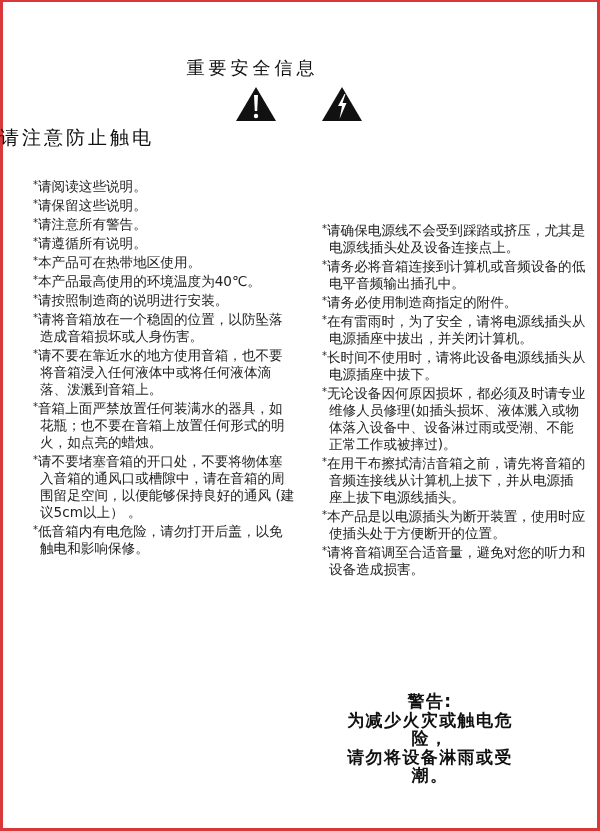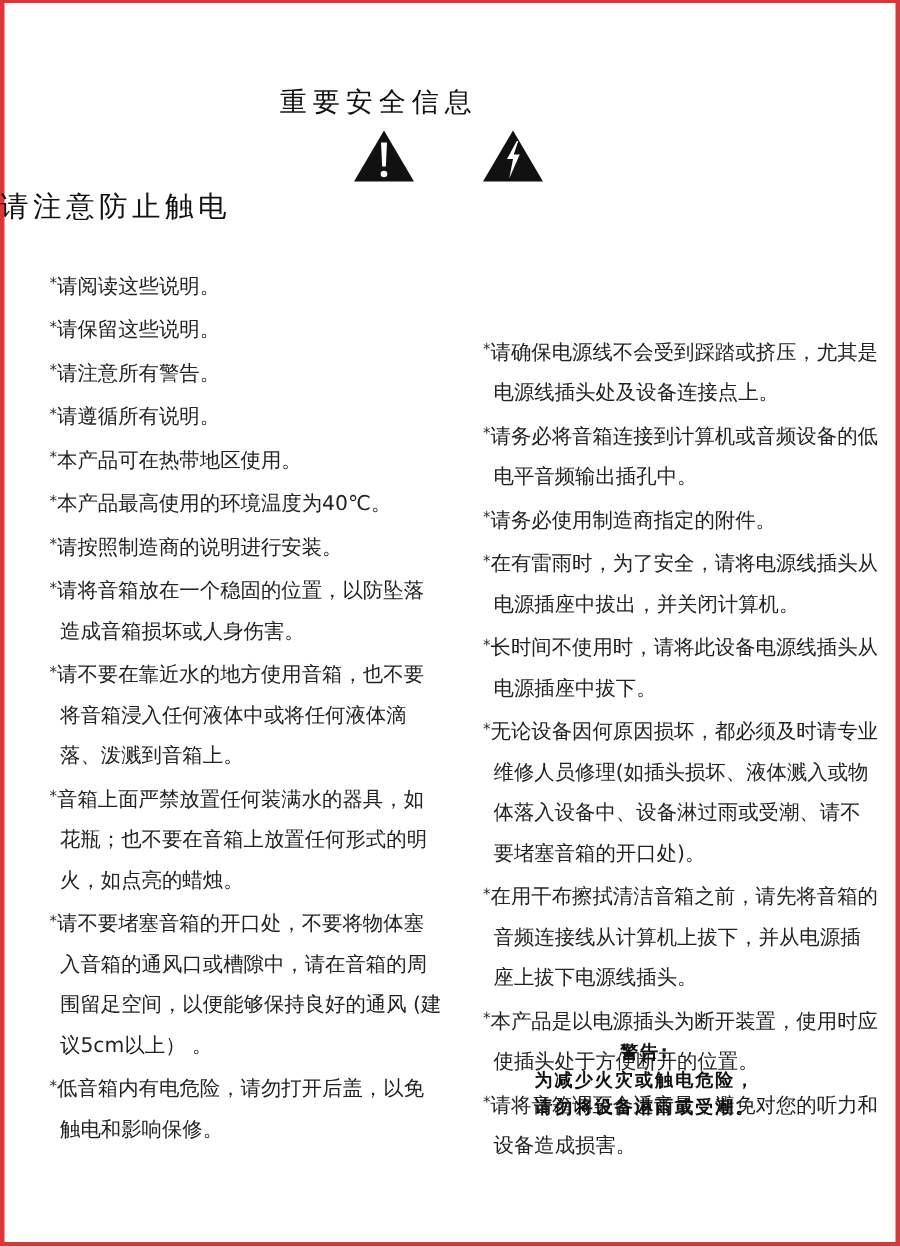--- a/index.html
+++ b/index.html
@@ -24,29 +24,29 @@
   .icons { position: absolute; top: 86px; left: 0; width: 600px; height: 36px; }
   .icon { position: absolute; top: 0; width: 42px; height: 36px; }
   .icon.exclaim { left: 235px; }
   .icon.bolt { left: 321px; }
   .subtitle {
     position: absolute; top: 125px; left: 0; width: 600px; text-align: left;
     font-size: 19px; letter-spacing: 3px; color: #111;
   }
   .col {
     position: absolute; top: 176px; width: 262px;
-    font-size: 13.6px; line-height: 27px; color: #222;
+    font-size: 13.6px; line-height: 17px; color: #222;
   }
   .col.left { left: 33px; }
   .col.right { left: 322px; width: 264px; margin-top: 44px; }
   .item { padding-left: 7px; text-indent: -7px; margin: 0; }
   .item .star { font-size: 10px; vertical-align: 3px; margin-right: 0px; }
   .warning {
     position: absolute; top: 692px; left: 330px; width: 200px; text-align: center;
-    font-size: 12px; line-height: 18.5px; letter-spacing: 1.4px; font-weight: bold; color: #111;
+    font-size: 17px; line-height: 18.5px; letter-spacing: 1.4px; font-weight: bold; color: #111;
   }
 </style>
 </head>
 <body>
 
 <div class="page-border"></div>
 
 <div class="title">重要安全信息</div>
 
 <div class="icons">
@@ -77,21 +77,21 @@
   <p class="item"><span class="star">*</span><span>请不要堵塞音箱的开口处，不要将物体塞入音箱的通风口或槽隙中，请在音箱的周围留足空间，以便能够保持良好的通风 (建议5cm以上） 。</span></p>
   <p class="item"><span class="star">*</span><span>低音箱内有电危险，请勿打开后盖，以免触电和影响保修。</span></p>
 </div>
 
 <div class="col right">
   <p class="item"><span class="star">*</span><span>请确保电源线不会受到踩踏或挤压，尤其是电源线插头处及设备连接点上。</span></p>
   <p class="item"><span class="star">*</span><span>请务必将音箱连接到计算机或音频设备的低电平音频输出插孔中。</span></p>
   <p class="item"><span class="star">*</span><span>请务必使用制造商指定的附件。</span></p>
   <p class="item"><span class="star">*</span><span>在有雷雨时，为了安全，请将电源线插头从电源插座中拔出，并关闭计算机。</span></p>
   <p class="item"><span class="star">*</span><span>长时间不使用时，请将此设备电源线插头从电源插座中拔下。</span></p>
-  <p class="item"><span class="star">*</span><span>无论设备因何原因损坏，都必须及时请专业维修人员修理(如插头损坏、液体溅入或物体落入设备中、设备淋过雨或受潮、请不要堵塞音箱的开口处)。</span></p>
+  <p class="item"><span class="star">*</span><span>无论设备因何原因损坏，都必须及时请专业维修人员修理(如插头损坏、液体溅入或物体落入设备中、设备淋过雨或受潮、不能正常工作或被摔过)。</span></p>
   <p class="item"><span class="star">*</span><span>在用干布擦拭清洁音箱之前，请先将音箱的音频连接线从计算机上拔下，并从电源插座上拔下电源线插头。</span></p>
   <p class="item"><span class="star">*</span><span>本产品是以电源插头为断开装置，使用时应使插头处于方便断开的位置。</span></p>
   <p class="item"><span class="star">*</span><span>请将音箱调至合适音量，避免对您的听力和设备造成损害。</span></p>
 </div>
 
 <div class="warning">
   <div>警告:</div>
   <div>为减少火灾或触电危险，</div>
   <div>请勿将设备淋雨或受潮。</div>
 </div>

